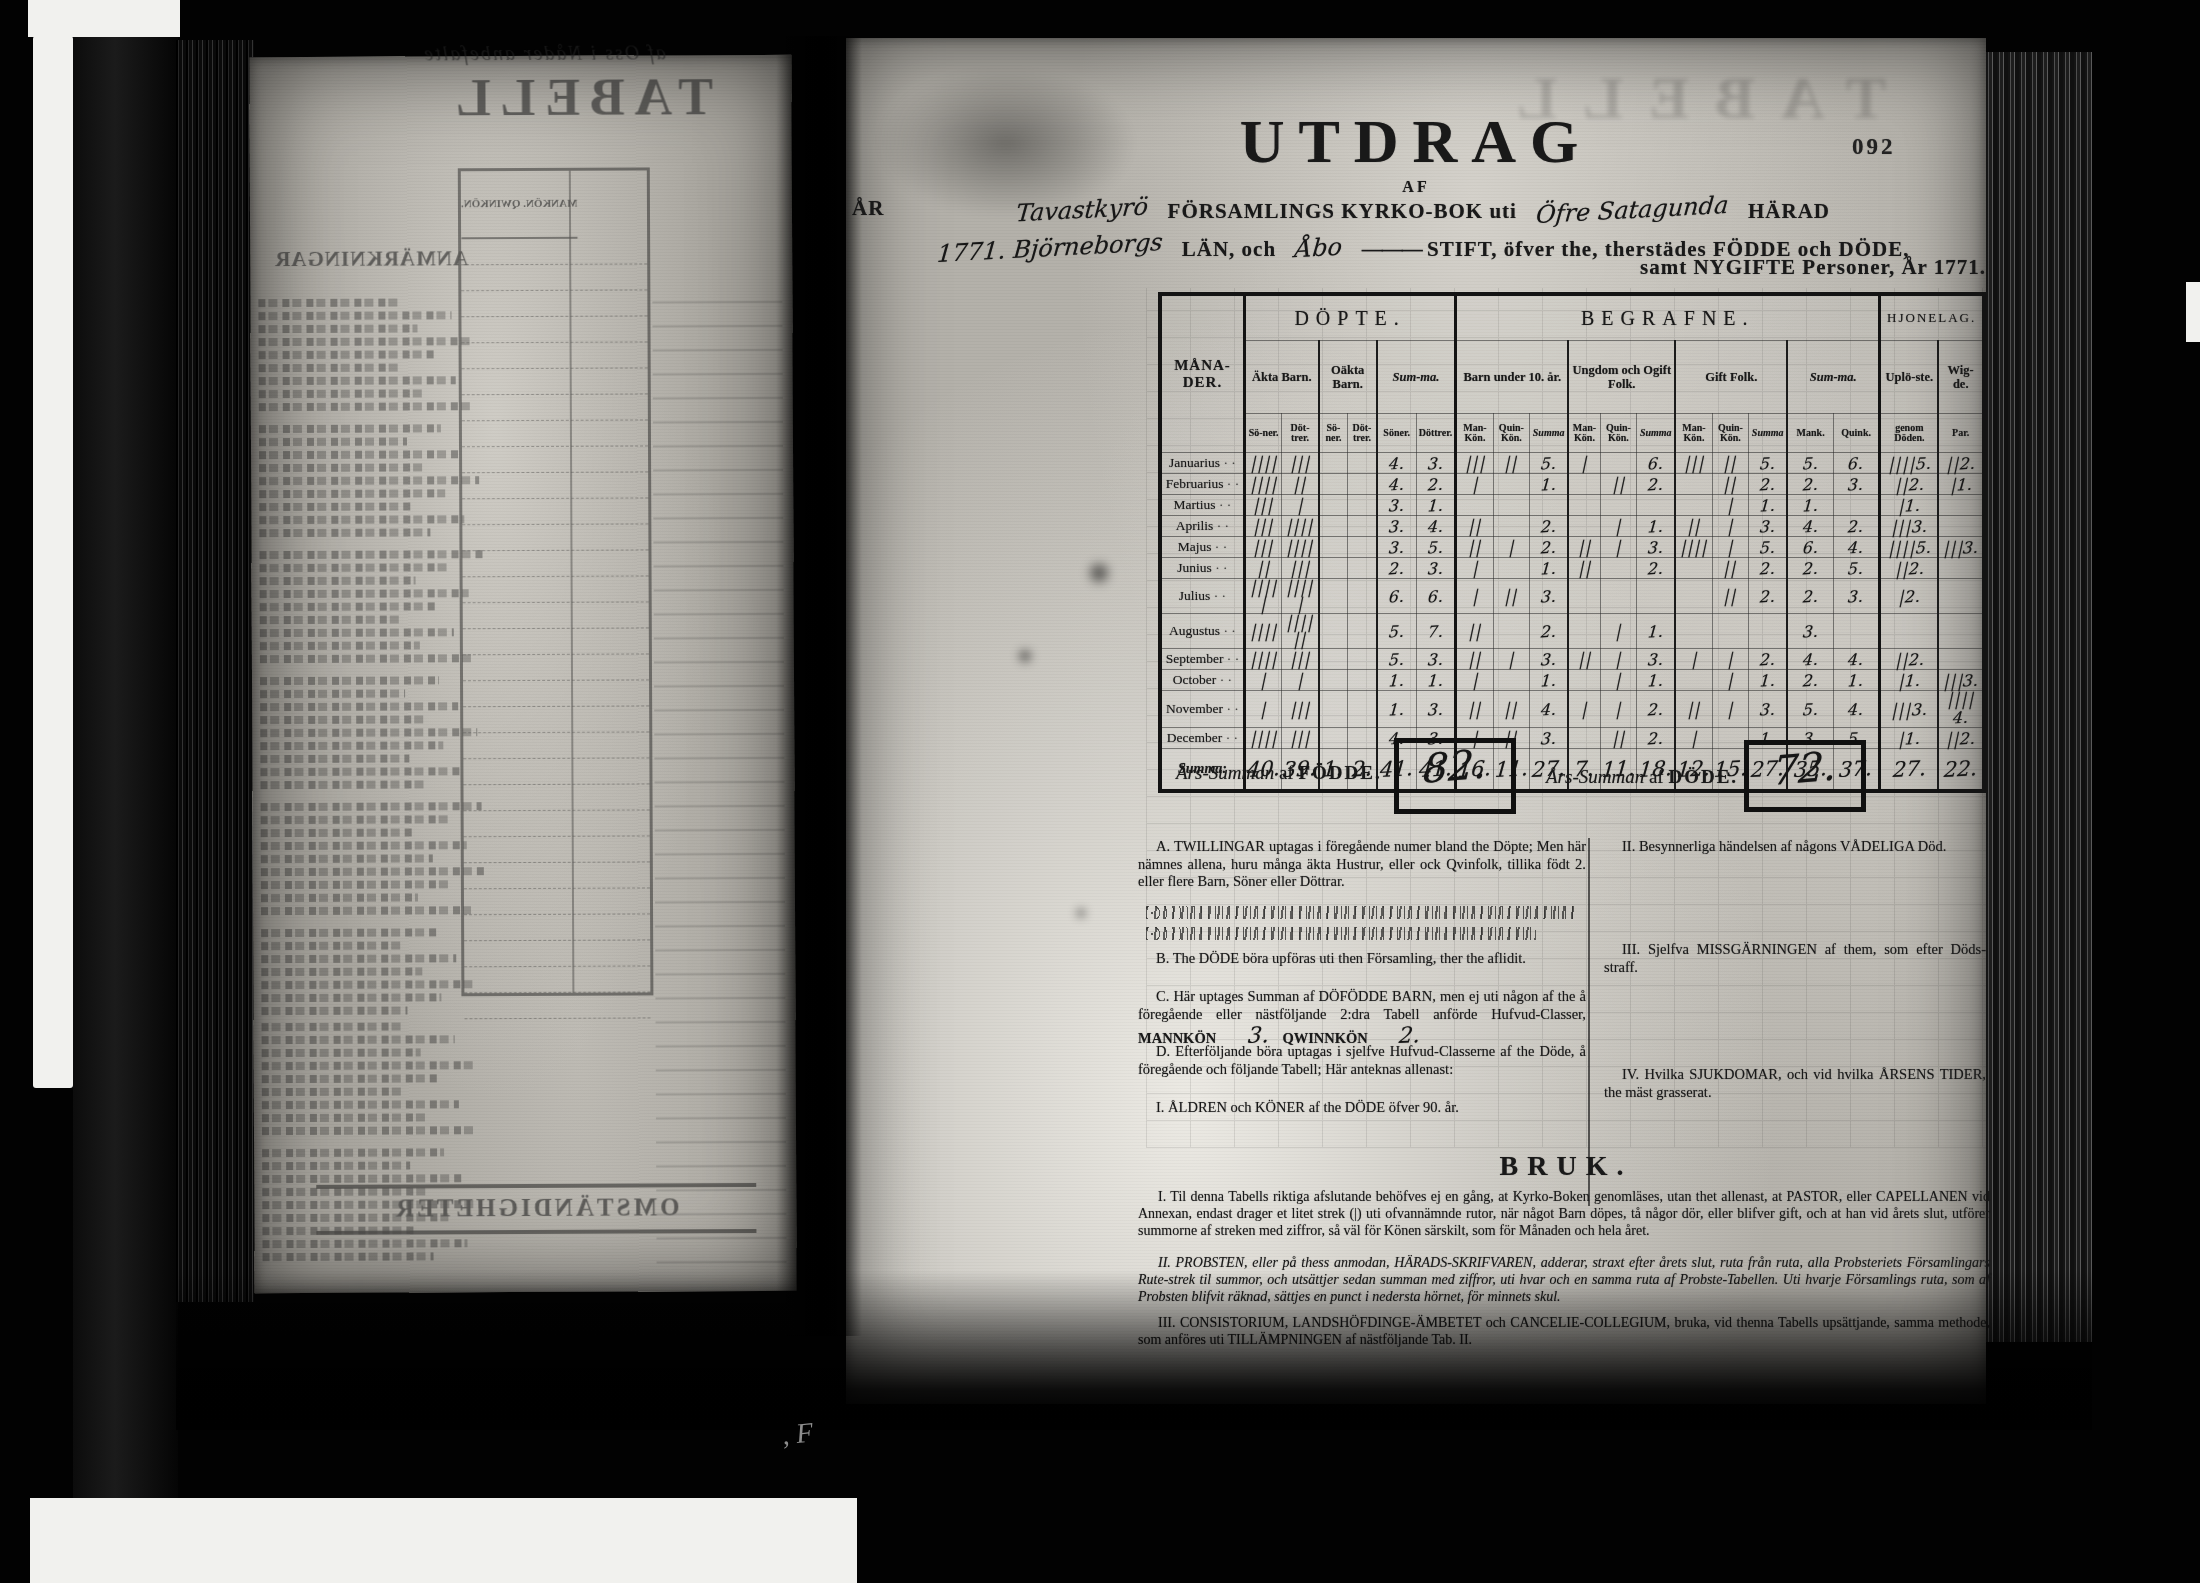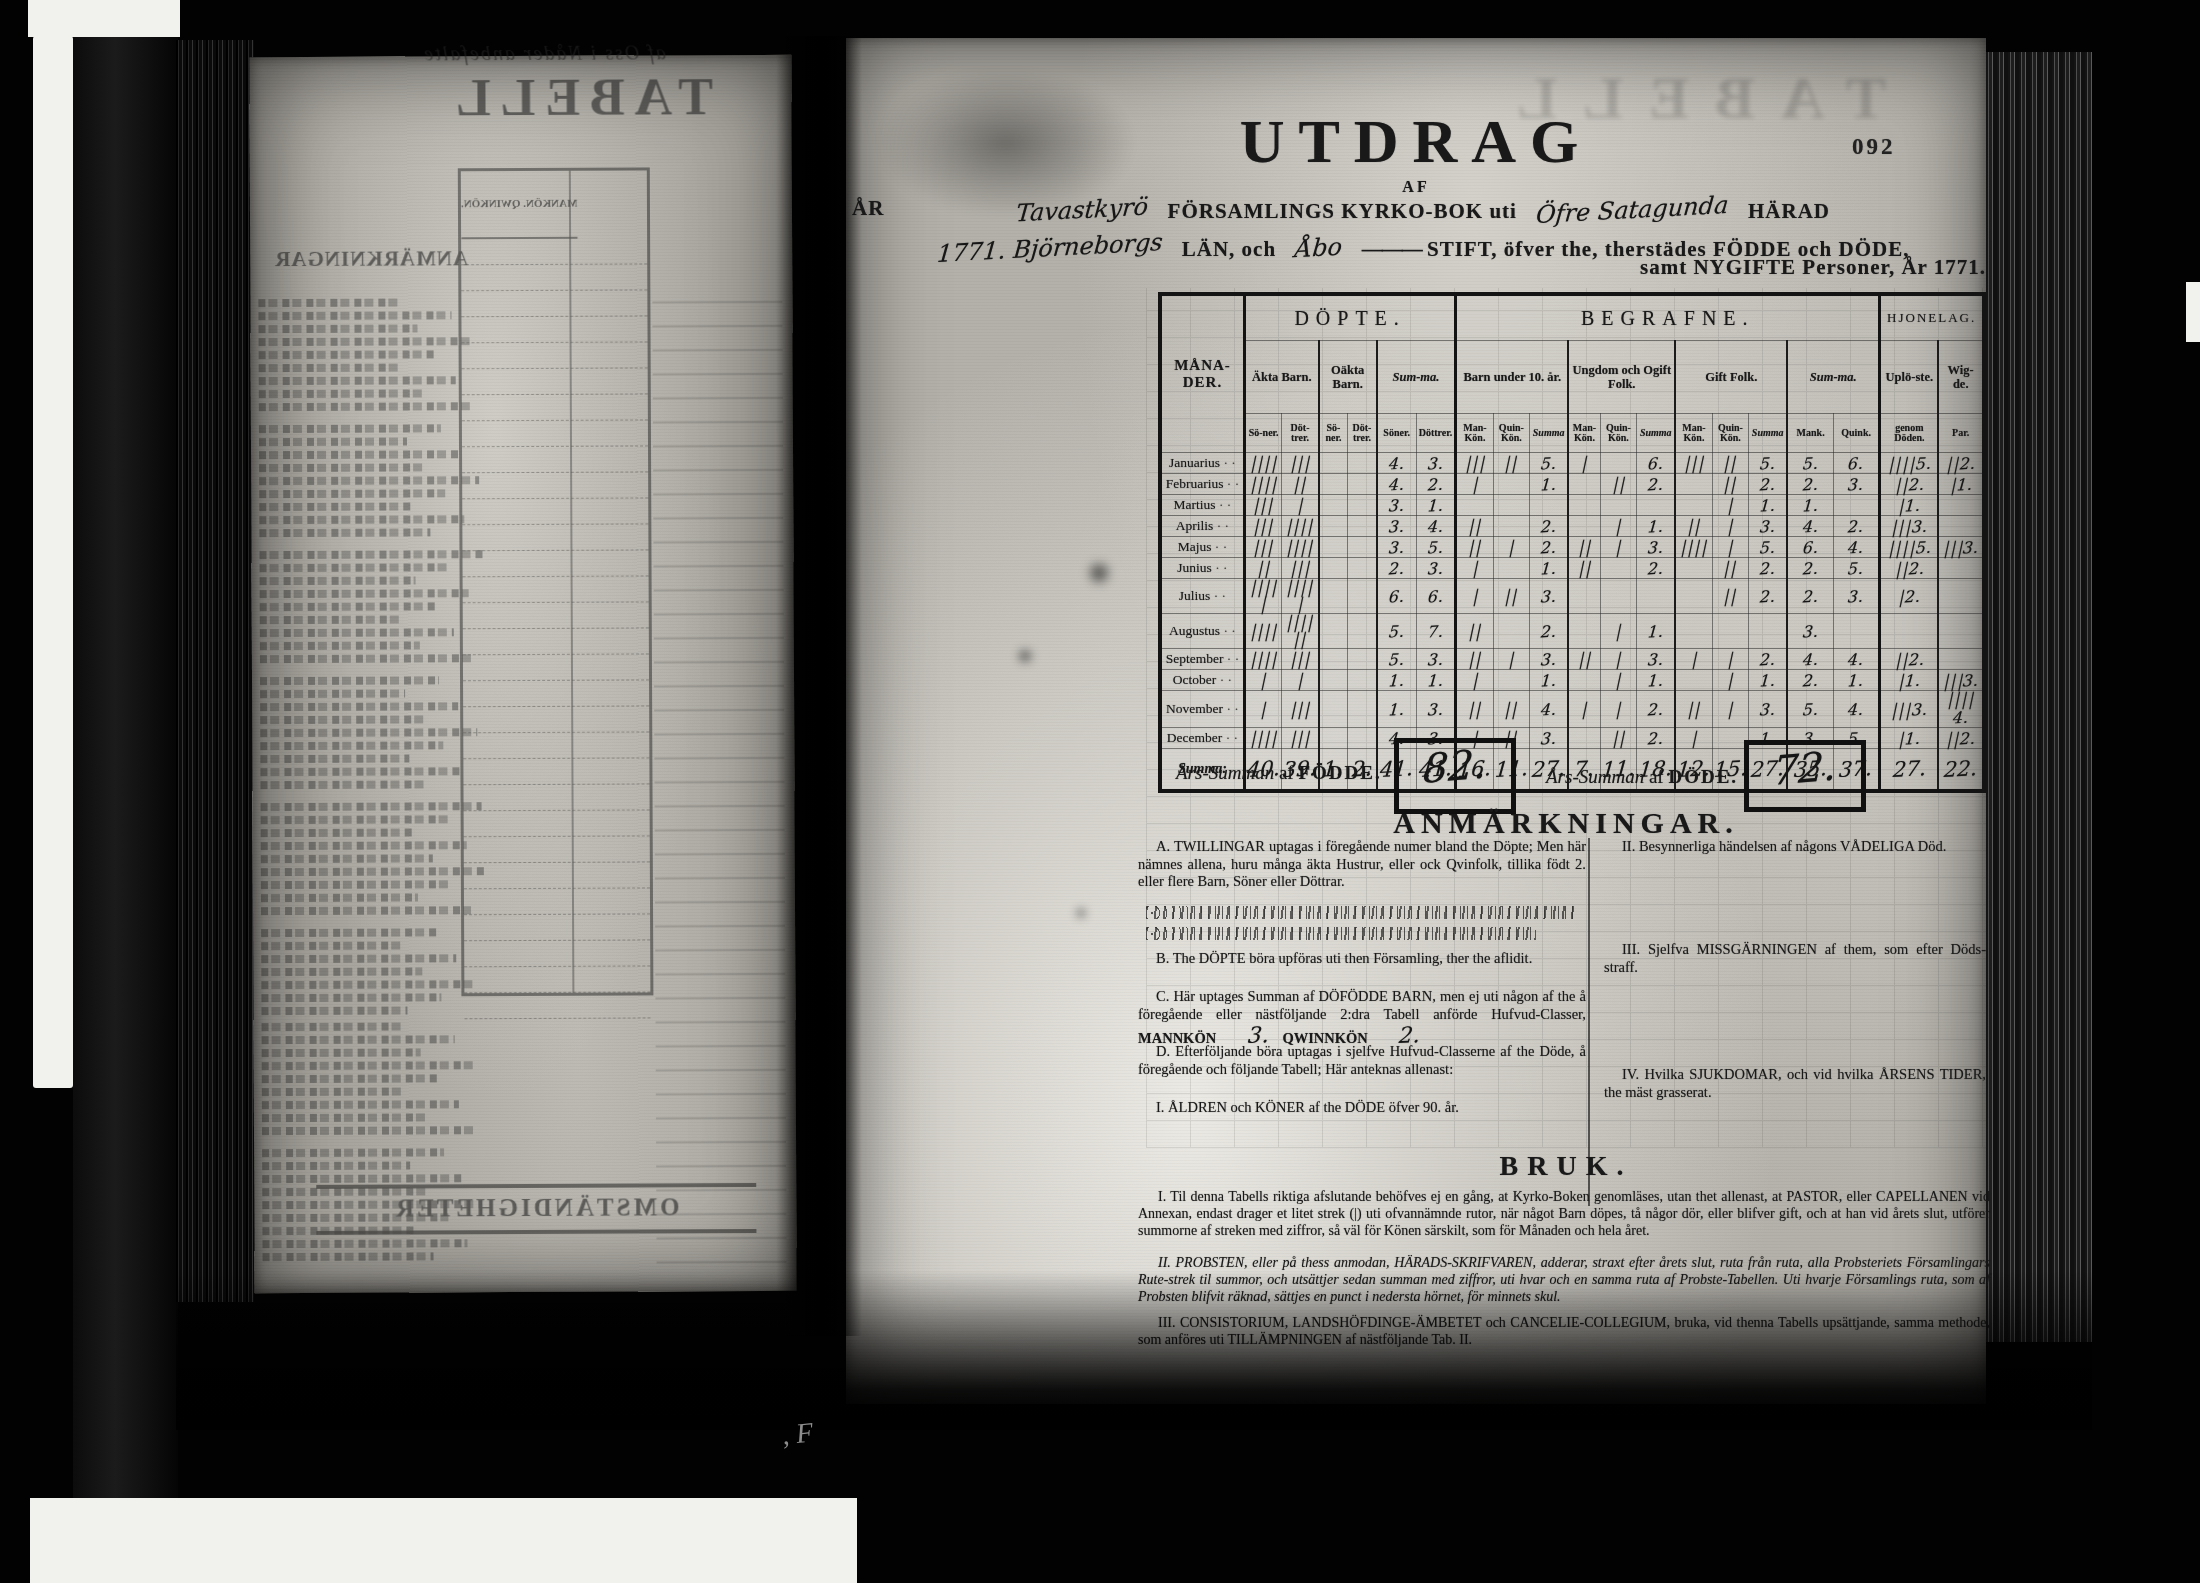--- a/index.html
+++ b/index.html
@@ -680,27 +680,26 @@
       </div>
       <div class="ys-label" style="left:700px;top:728px;" data-interactable="false">
         <span class="it" data-interactable="false">Års-Summan</span>
         <span data-interactable="false">af</span>
         <span class="cap" data-interactable="false">DÖDE.</span>
       </div>
       <div class="ys-box" style="left:898px;top:702px;width:112px;height:62px;" data-interactable="false">
         <span class="hw" data-interactable="false">72.</span>
       </div>
 
-      <div id="anm-heading" data-interactable="false">ANMÄRKNINGAR.</div>
       <div id="anm-divider" data-interactable="false"></div>
       <div class="anm-col" id="anm-left" data-interactable="false">
           <p data-interactable="false" style="top: 0px;">A. TWILLINGAR uptagas i föregående numer bland the Döpte; Men här nämnes allena, huru många äkta Hustrur, eller ock Qvinfolk, tillika födt 2. eller flere Barn, Söner eller Döttrar.</p>
           <div class="hwline" data-interactable="false" style="top: 62px; position: absolute; left: 0px; width: 430px;"></div>
           <div class="hwline" data-interactable="false" style="top: 83px; position: absolute; left: 0px; width: 390px;"></div>
-          <p data-interactable="false" style="top: 112px;">B. The DÖPTE böra upföras uti then Församling, ther the aflidit.</p>
+          <p data-interactable="false" style="top: 112px;">B. The DÖDE böra upföras uti then Församling, ther the aflidit.</p>
           <p data-interactable="false" style="top: 150px;">C. Här uptages Summan af DÖFÖDDE BARN, men ej uti någon af the å föregående eller nästföljande 2:dra Tabell anförde Hufvud-Classer,<span class="cap" data-interactable="false"> MANNKÖN </span><span class="hw cval" data-interactable="false">3.</span><span class="cap" data-interactable="false"> QWINNKÖN </span><span class="hw cval" data-interactable="false">2.</span></p>
           <p data-interactable="false" style="top: 205px;">D. Efterföljande böra uptagas i sjelfve Hufvud-Classerne af the Döde, å föregående och följande Tabell; Här anteknas allenast:</p>
           <p data-interactable="false" style="top: 253px; margin-top: 8px;">I. ÅLDREN och KÖNER af the DÖDE öfver 90. år.</p>
         </div>
       <div class="anm-col" id="anm-right" data-interactable="false">
           <p data-interactable="false" style="top: 0px;">II. Besynnerliga händelsen af någons VÅDELIGA Död.</p>
           <p data-interactable="false" style="top: 103px;">III. Sjelfva MISSGÄRNINGEN af them, som efter Döds-straff.</p>
           <p data-interactable="false" style="top: 228px;">IV. Hvilka SJUKDOMAR, och vid hvilka ÅRSENS TIDER, the mäst grasserat.</p>
         </div>
 

